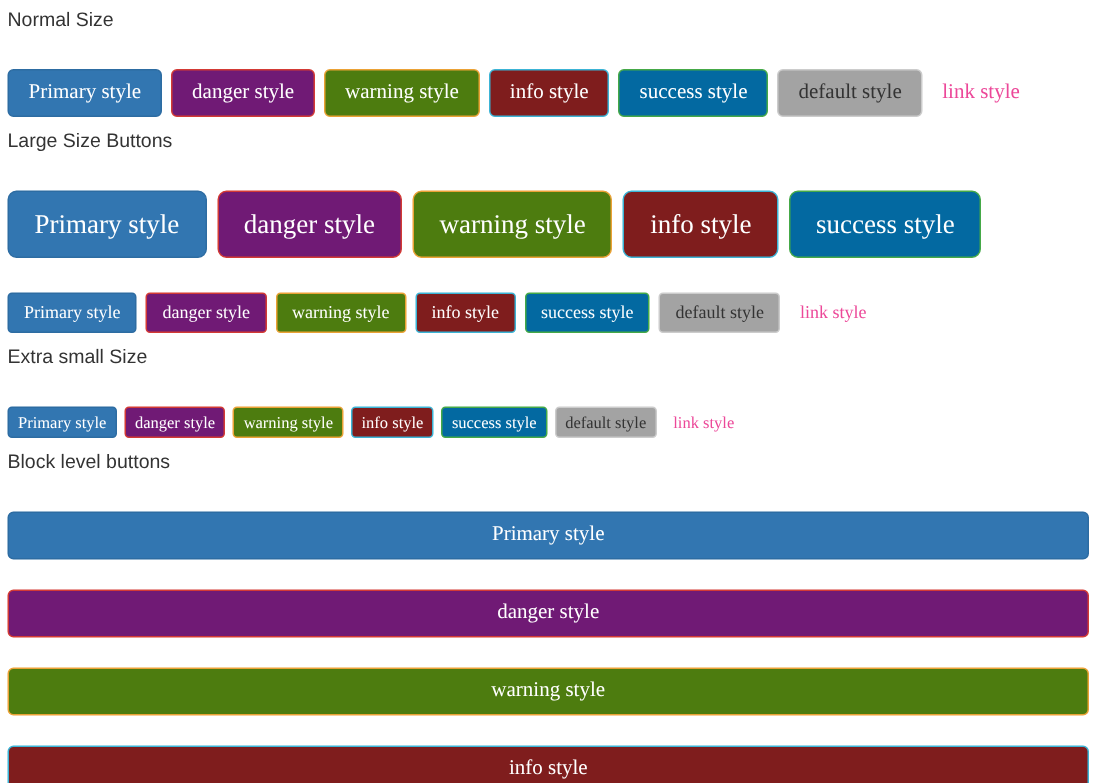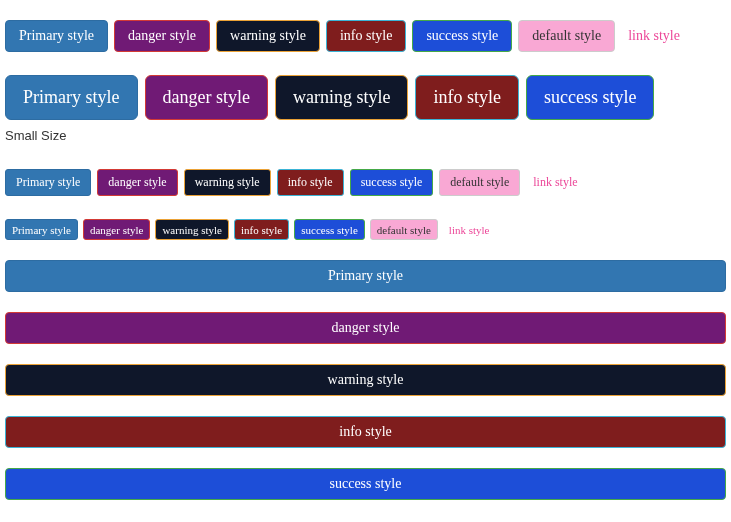--- a/index.html
+++ b/index.html
@@ -48,25 +48,25 @@
     text-align: left;
     color: #ffffff;
     user-select: none;
     text-decoration: none;
     margin-top: 20px;
   }
 
   
   .btn-primary { background-color: #3276b1; border-color: #2d6ca2; }
   .btn-danger  { background-color: #701a75; border-color: #d33a35; }
-  .btn-warning { background-color: #0f172a; border-color: #eba236; }
+  .btn-warning { background-color: #4d7c0f; border-color: #eba236; }
   .btn-info    { background-color: #7f1d1d; border-color: #3bb4d6; }
-  .btn-success { background-color: #1d4ed8; border-color: #45a948; }
+  .btn-success { background-color: #0369a1; border-color: #45a948; }
   .btn-default {
-    background-color: #f9a8d4;
+    background-color: #a3a3a3;
     border-color: #cccccc;
     color: #333333;
   }
   .btn-link {
     background: none;
     border-color: transparent;
     color: #ec4899;
     text-decoration: none;
   }
 
@@ -115,67 +115,70 @@
   .btn-link.btn-xs { padding: 0 5px; }
 
   .block-stack { margin-top: 3px; }
 </style>
 </head>
 <body>
 
 <div class="page">
 
   <div>
+    <div class="section-label">Normal Size</div>
     <div class="btn-row row-normal">
       <button class="btn btn-normal btn-primary">Primary style</button>
       <button class="btn btn-normal btn-danger">danger style</button>
       <button class="btn btn-normal btn-warning">warning style</button>
       <button class="btn btn-normal btn-info">info style</button>
       <button class="btn btn-normal btn-success">success style</button>
       <button class="btn btn-normal btn-default">default style</button>
       <button class="btn btn-normal btn-link">link style</button>
     </div>
   </div>
 
   <div>
+    <div class="section-label">Large Size Buttons</div>
     <div class="btn-row row-lg">
       <button class="btn btn-lg btn-primary">Primary style</button>
       <button class="btn btn-lg btn-danger">danger style</button>
       <button class="btn btn-lg btn-warning">warning style</button>
       <button class="btn btn-lg btn-info">info style</button>
       <button class="btn btn-lg btn-success">success style</button>
     </div>
   </div>
 
   <div>
-    <div class="section-label">Small Size</div>
     <div class="btn-row row-sm">
       <button class="btn btn-sm btn-primary">Primary style</button>
       <button class="btn btn-sm btn-danger">danger style</button>
       <button class="btn btn-sm btn-warning">warning style</button>
       <button class="btn btn-sm btn-info">info style</button>
       <button class="btn btn-sm btn-success">success style</button>
       <button class="btn btn-sm btn-default">default style</button>
       <button class="btn btn-sm btn-link">link style</button>
     </div>
   </div>
 
   <div>
+    <div class="section-label">Extra small Size</div>
     <div class="btn-row row-xs">
       <button class="btn btn-xs btn-primary">Primary style</button>
       <button class="btn btn-xs btn-danger">danger style</button>
       <button class="btn btn-xs btn-warning">warning style</button>
       <button class="btn btn-xs btn-info">info style</button>
       <button class="btn btn-xs btn-success">success style</button>
       <button class="btn btn-xs btn-default">default style</button>
       <button class="btn btn-xs btn-link">link style</button>
     </div>
   </div>
 
   <div>
+    <div class="section-label">Block level buttons</div>
     <div class="block-stack">
       <button class="btn btn-block btn-primary">Primary style</button>
       <button class="btn btn-block btn-danger">danger style</button>
       <button class="btn btn-block btn-warning">warning style</button>
       <button class="btn btn-block btn-info">info style</button>
       <button class="btn btn-block btn-success">success style</button>
     </div>
   </div>
 
 </div>

